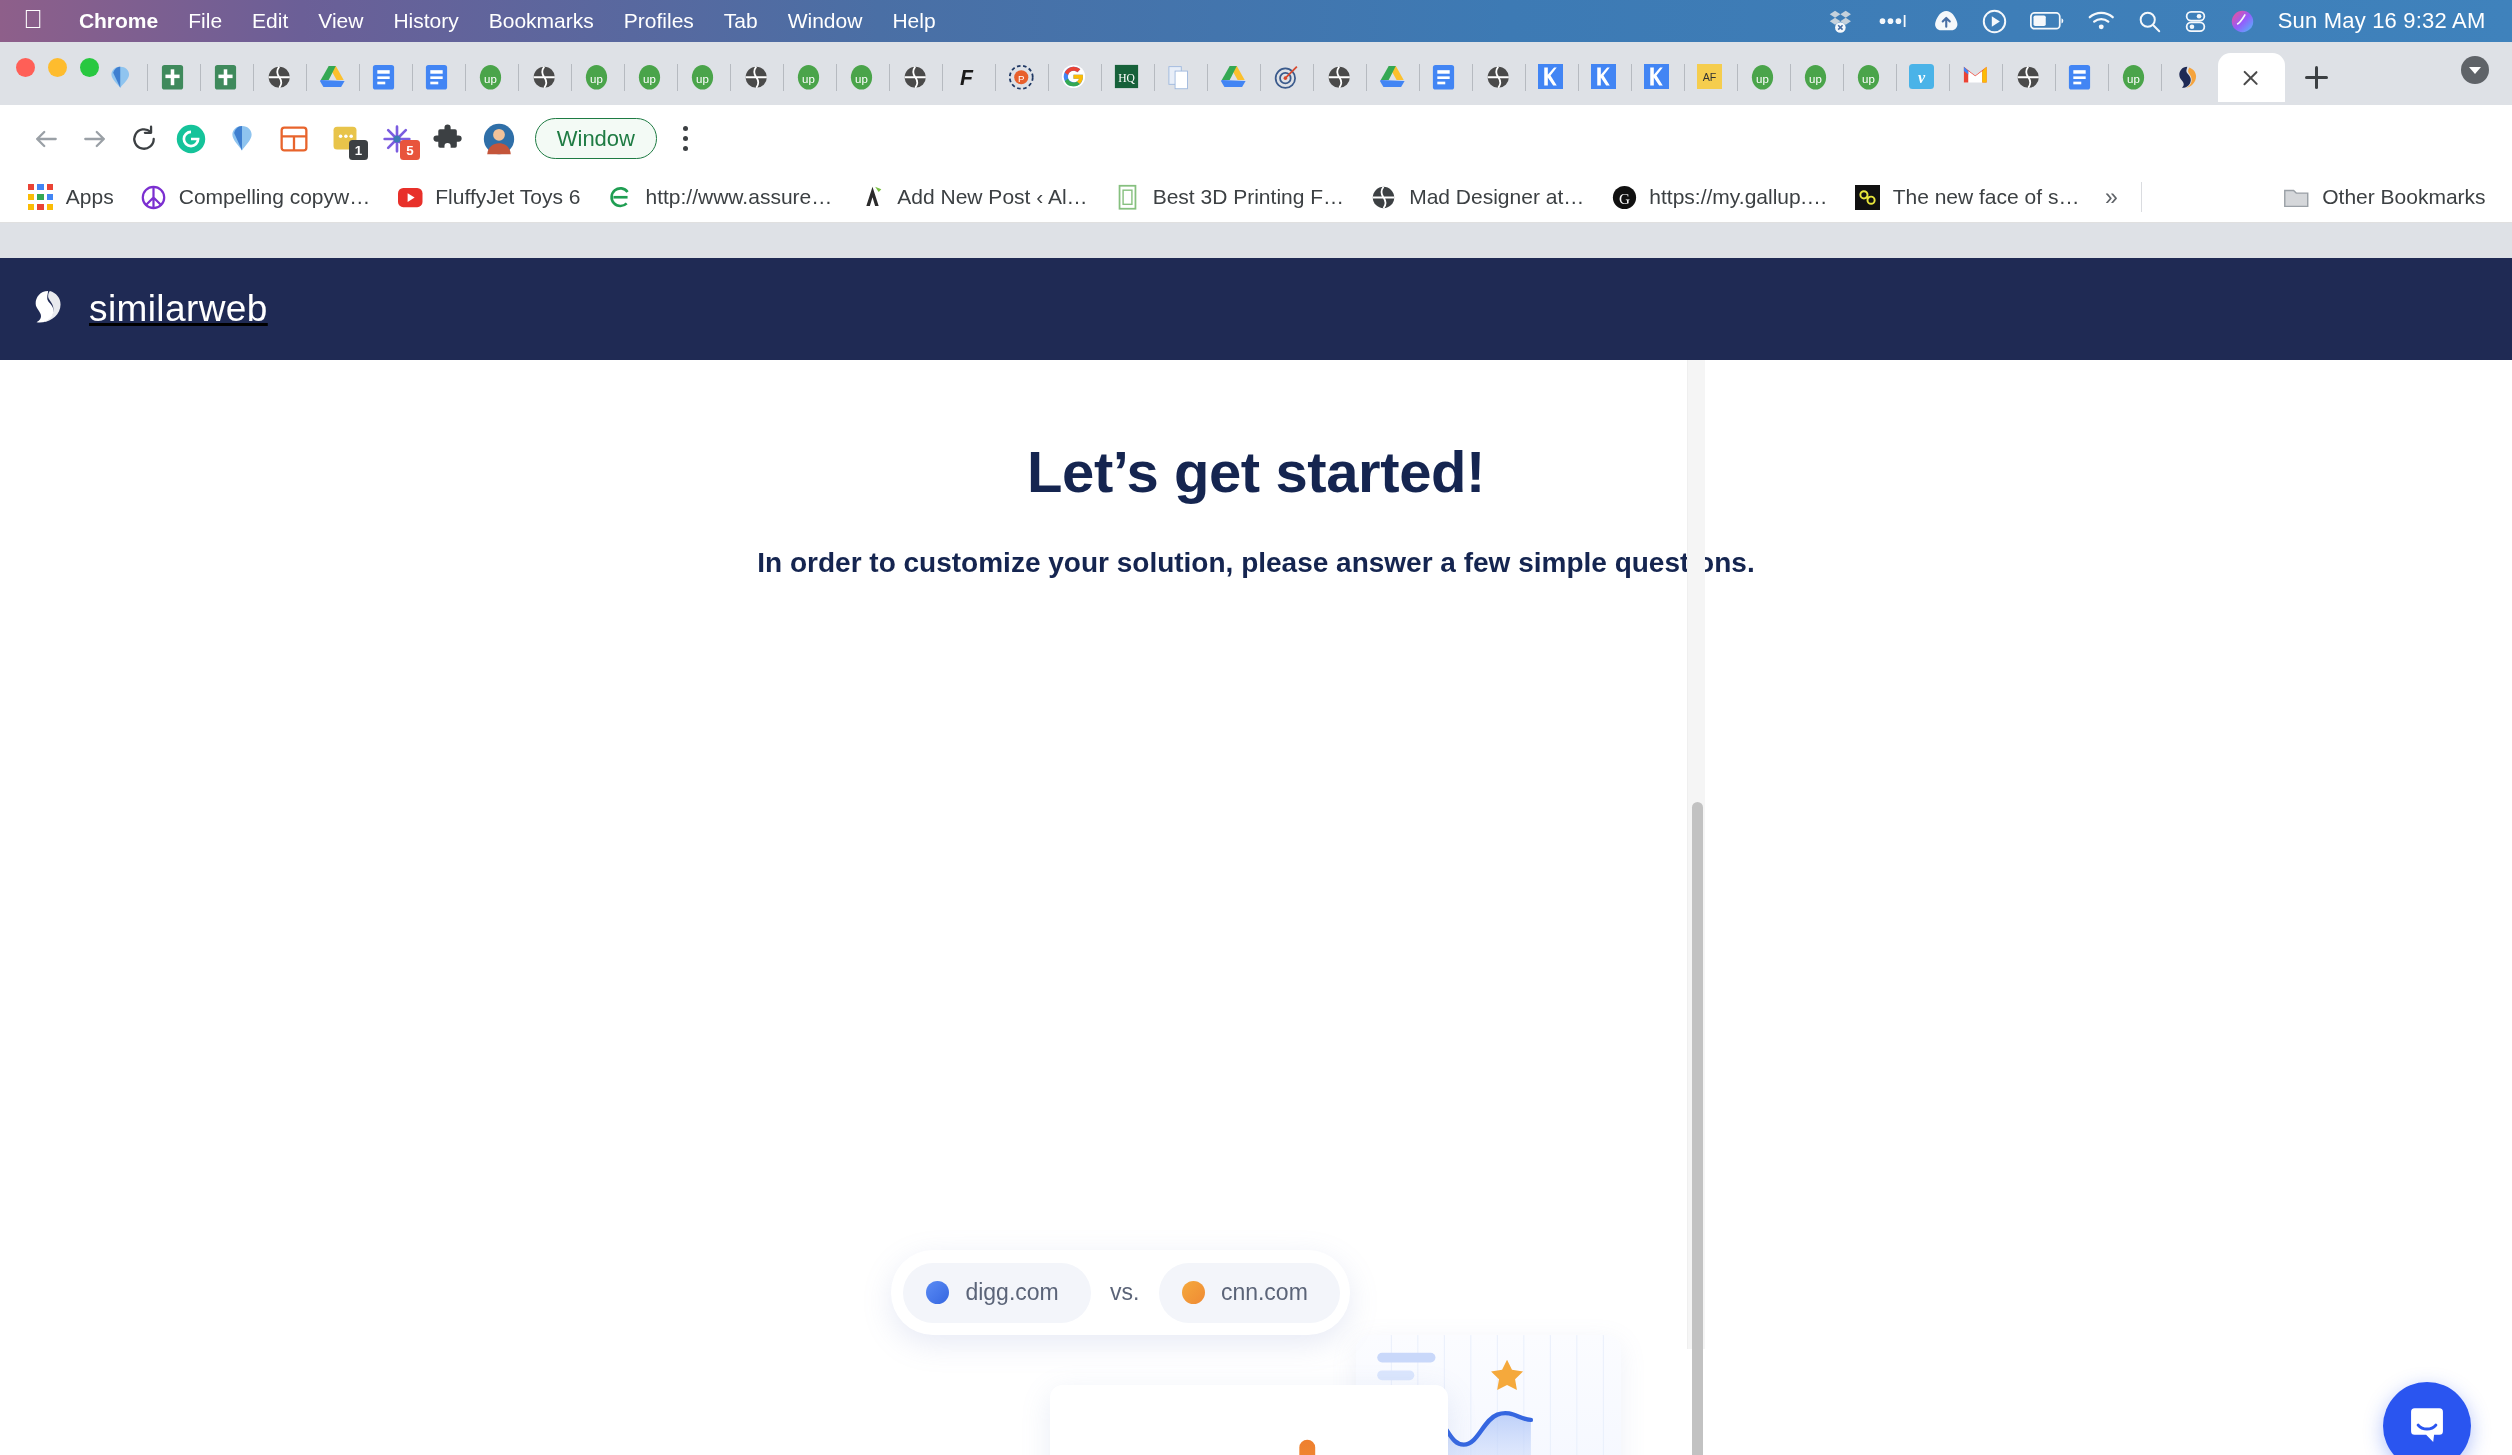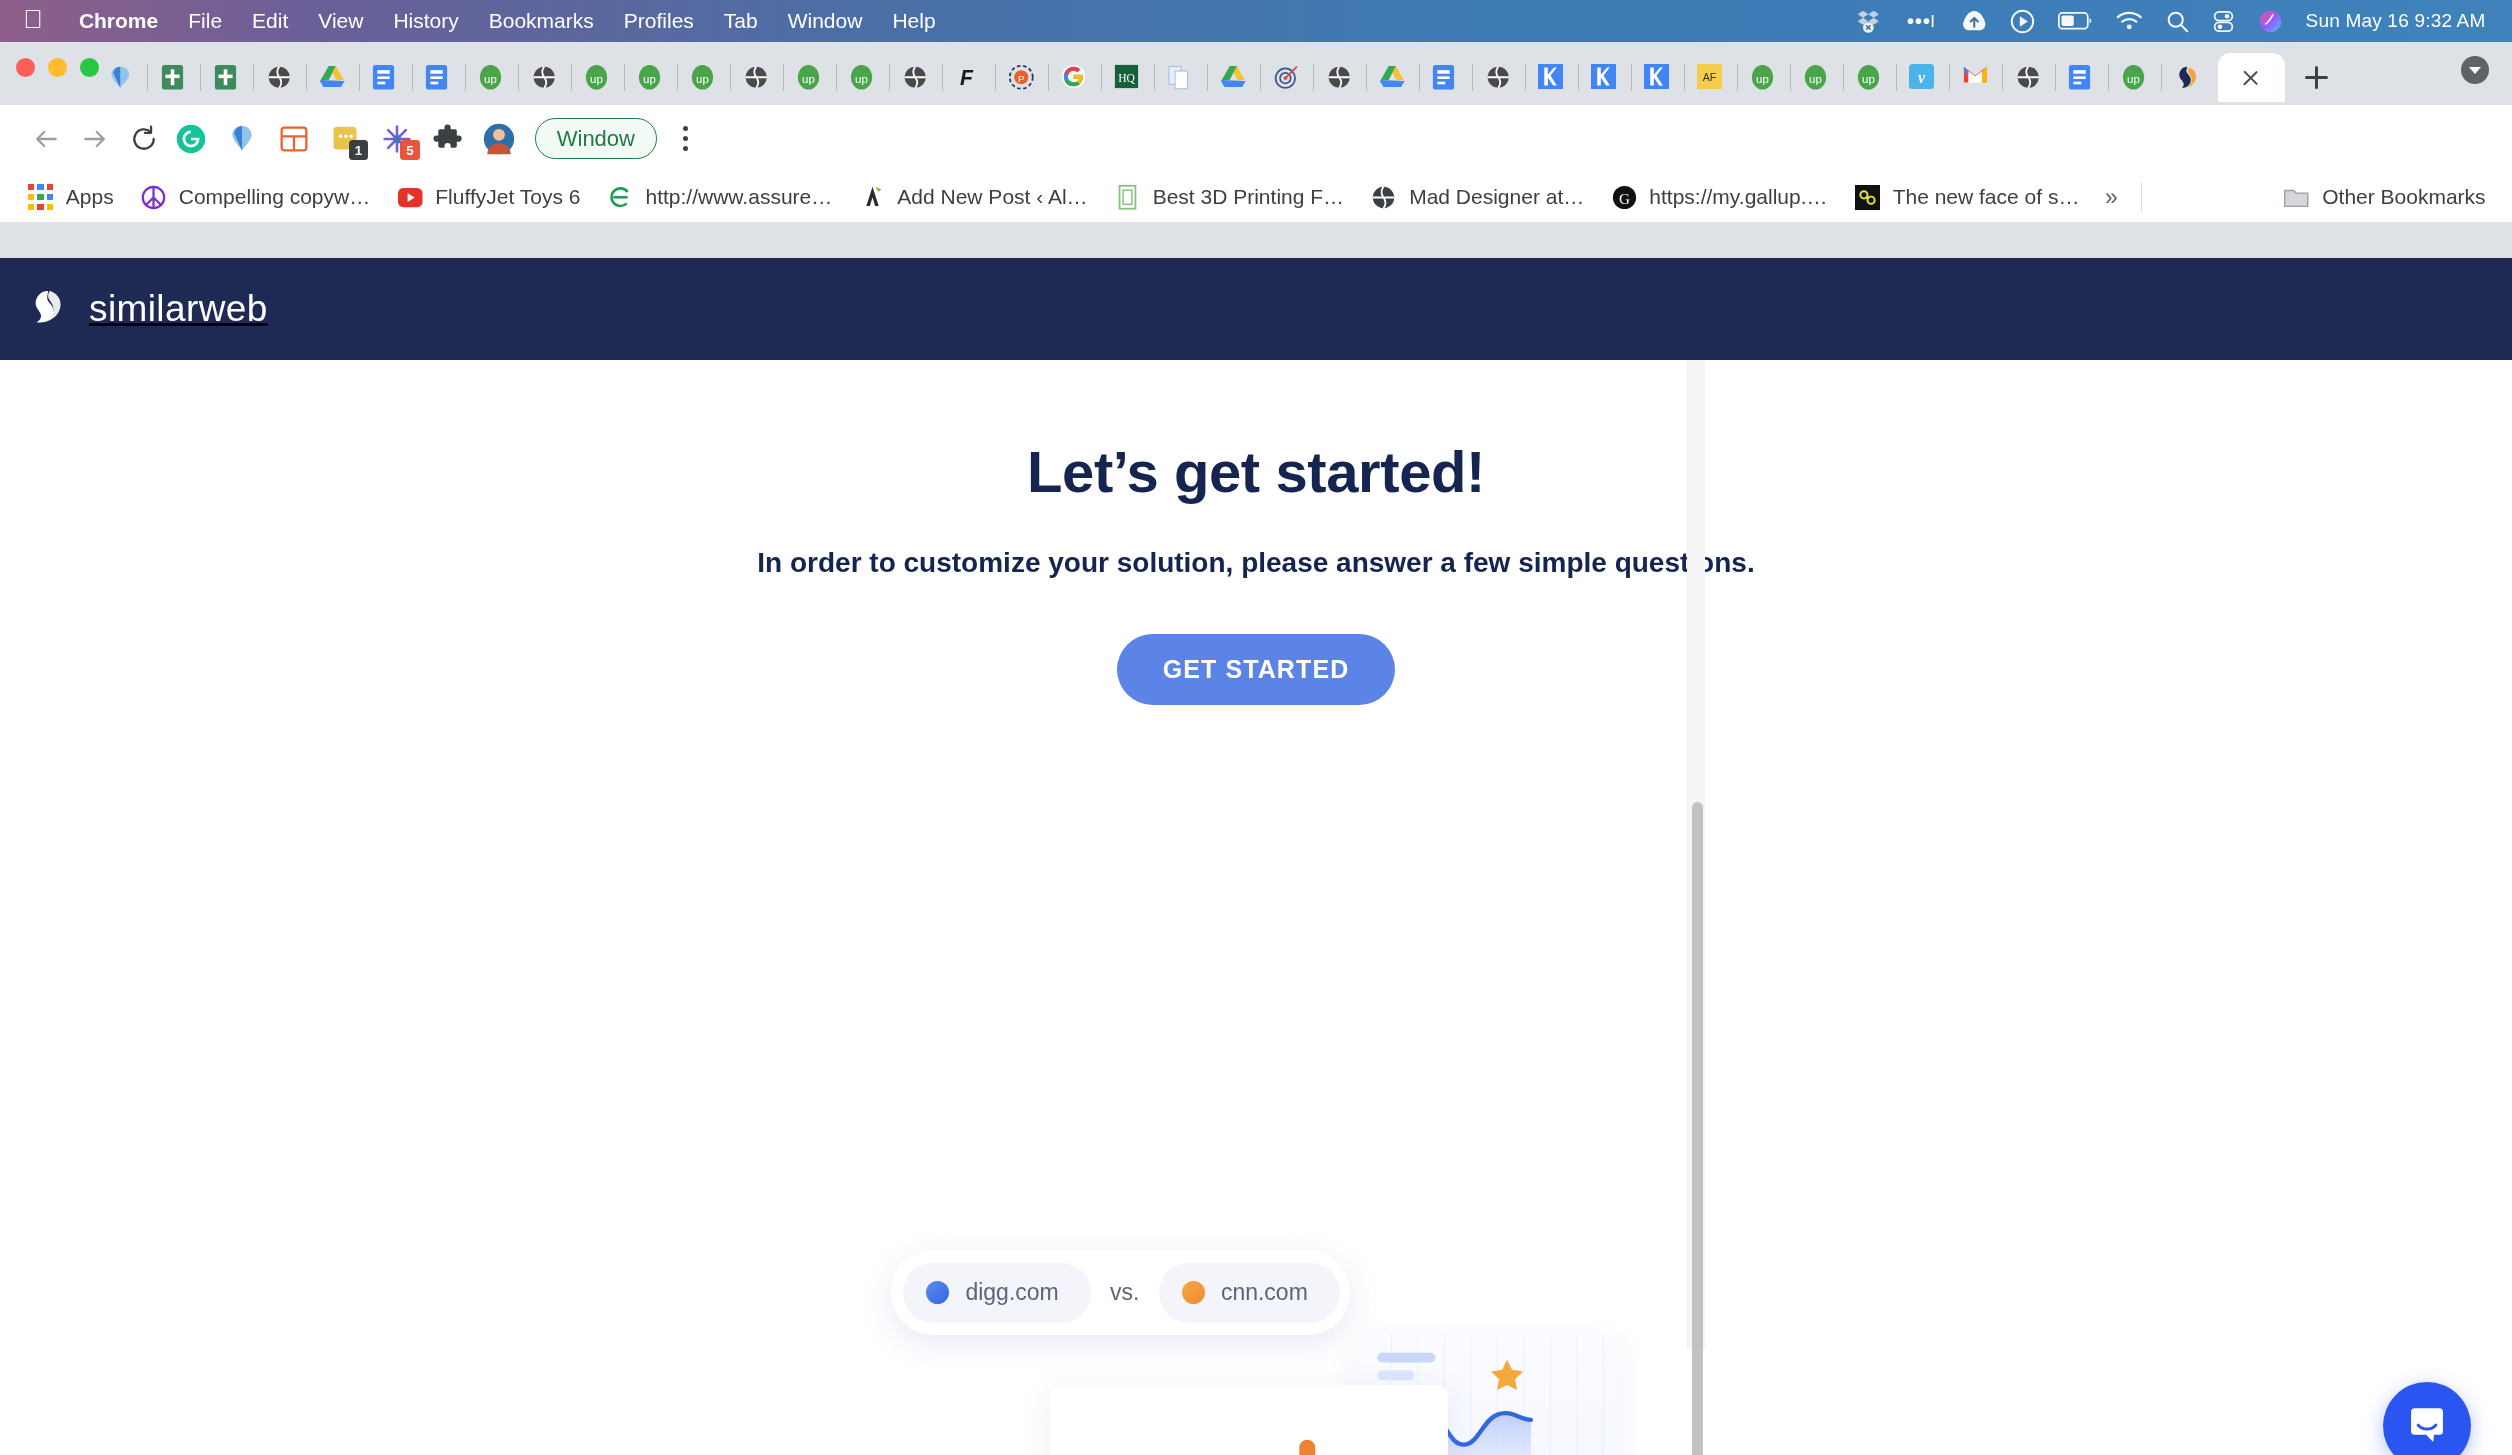--- a/index.html
+++ b/index.html
@@ -20,21 +20,21 @@
     font-size: 21px;
   }
   .menubar .apple {
     font-size: 26.5px; line-height: 1; padding: 0 21px 0 23px; margin-top: -3.5px;
   }
   .menubar .mb-item { padding: 0 15px; white-space: nowrap; }
   .menubar .mb-item.bold { font-weight: bold; }
   .menubar .spacer { flex: 1; }
   .menubar .tray { display: flex; align-items: center; gap: 23px; padding-right: 26.5px; }
   .tray-icon { display: inline-flex; align-items: center; justify-content: center; opacity: .95; }
-  .clock { font-size: 19px; letter-spacing: 0.2px; white-space: nowrap; }
+  .clock { font-size: 22px; letter-spacing: 0.2px; white-space: nowrap; }
 
   
   .chrome-window {
     position: absolute; top: 42px; left: 0;
     width: 2512px; height: 1413px;
     background: #dee1e6;
   }
   .tabstrip {
     position: relative;
     height: 63px;
@@ -864,21 +864,20 @@
       </div>
     </div>
 
     <div class="content">
       <div class="inner-scroll">
         <div class="inner-thumb"></div>
       </div>
 
       <h1 class="headline">Let’s get started!</h1>
       <p class="subhead">In order to customize your solution, please answer a few simple questions.</p>
-      <button class="cta">GET STARTED</button>
 
       <div class="illus">
 
         <div class="card-line">
           <svg width="265" height="168" viewBox="0 0 300 190">
             <g stroke="#e7eefc" stroke-width="1">
               <path d="M40 0v190M70 0v190M100 0v190M130 0v190M160 0v190M190 0v190M220 0v190M250 0v190M280 0v190"></path>
             </g>
             <rect x="24" y="20" width="66" height="11" rx="5.5" fill="#c9d8fa"></rect>
             <rect x="24" y="40" width="42" height="11" rx="5.5" fill="#dbe6fd"></rect>

